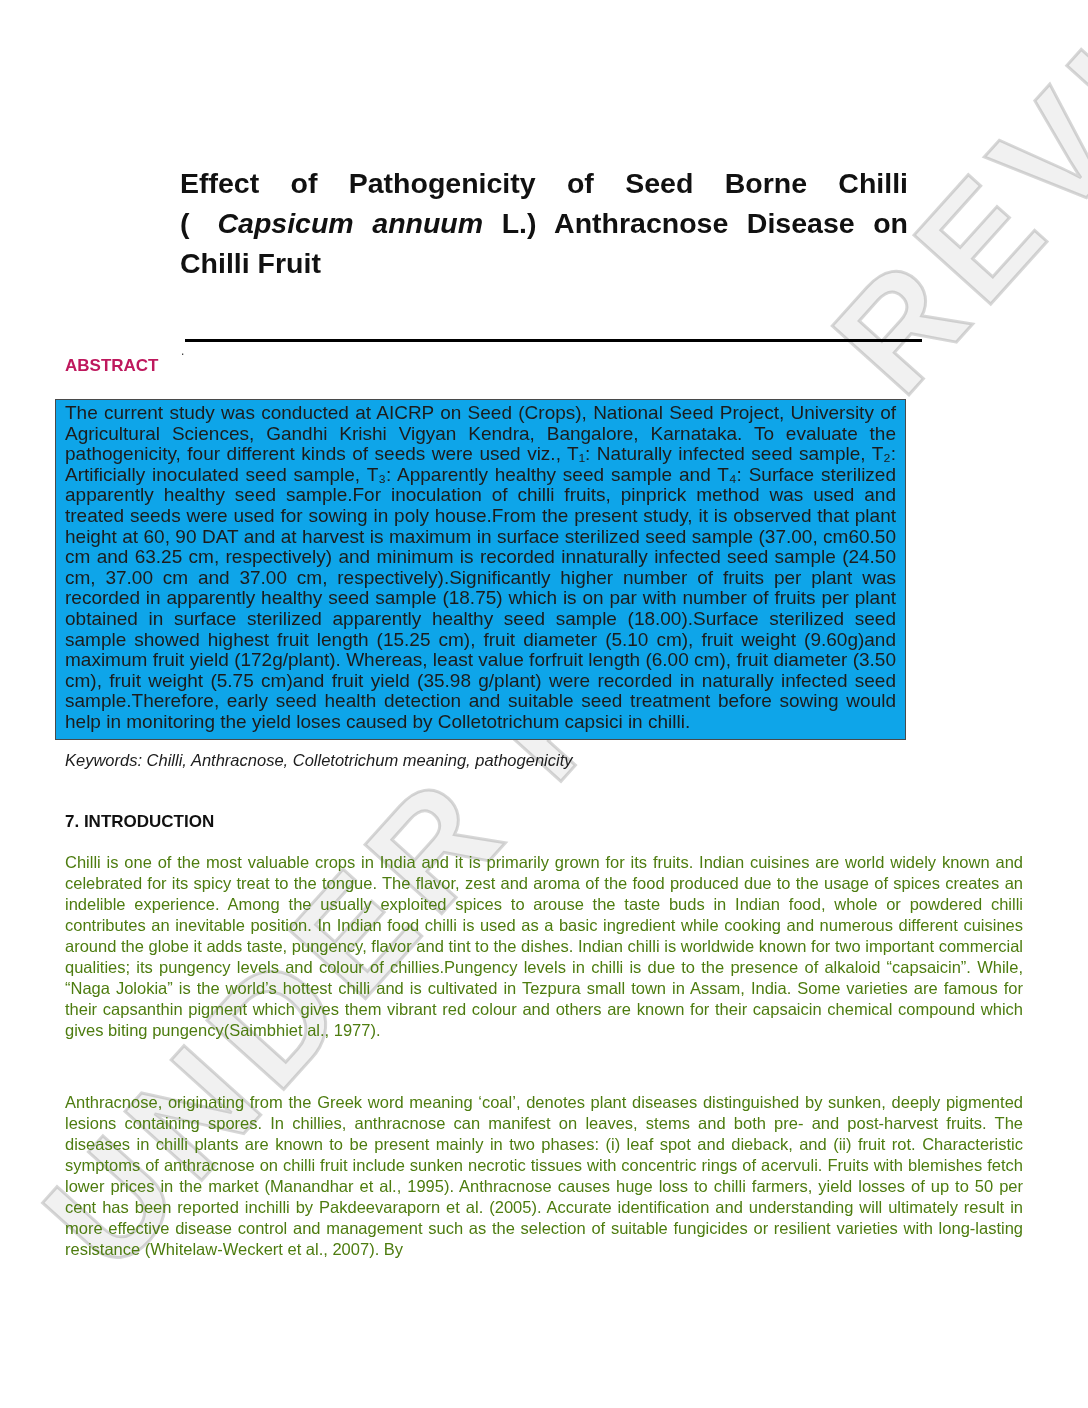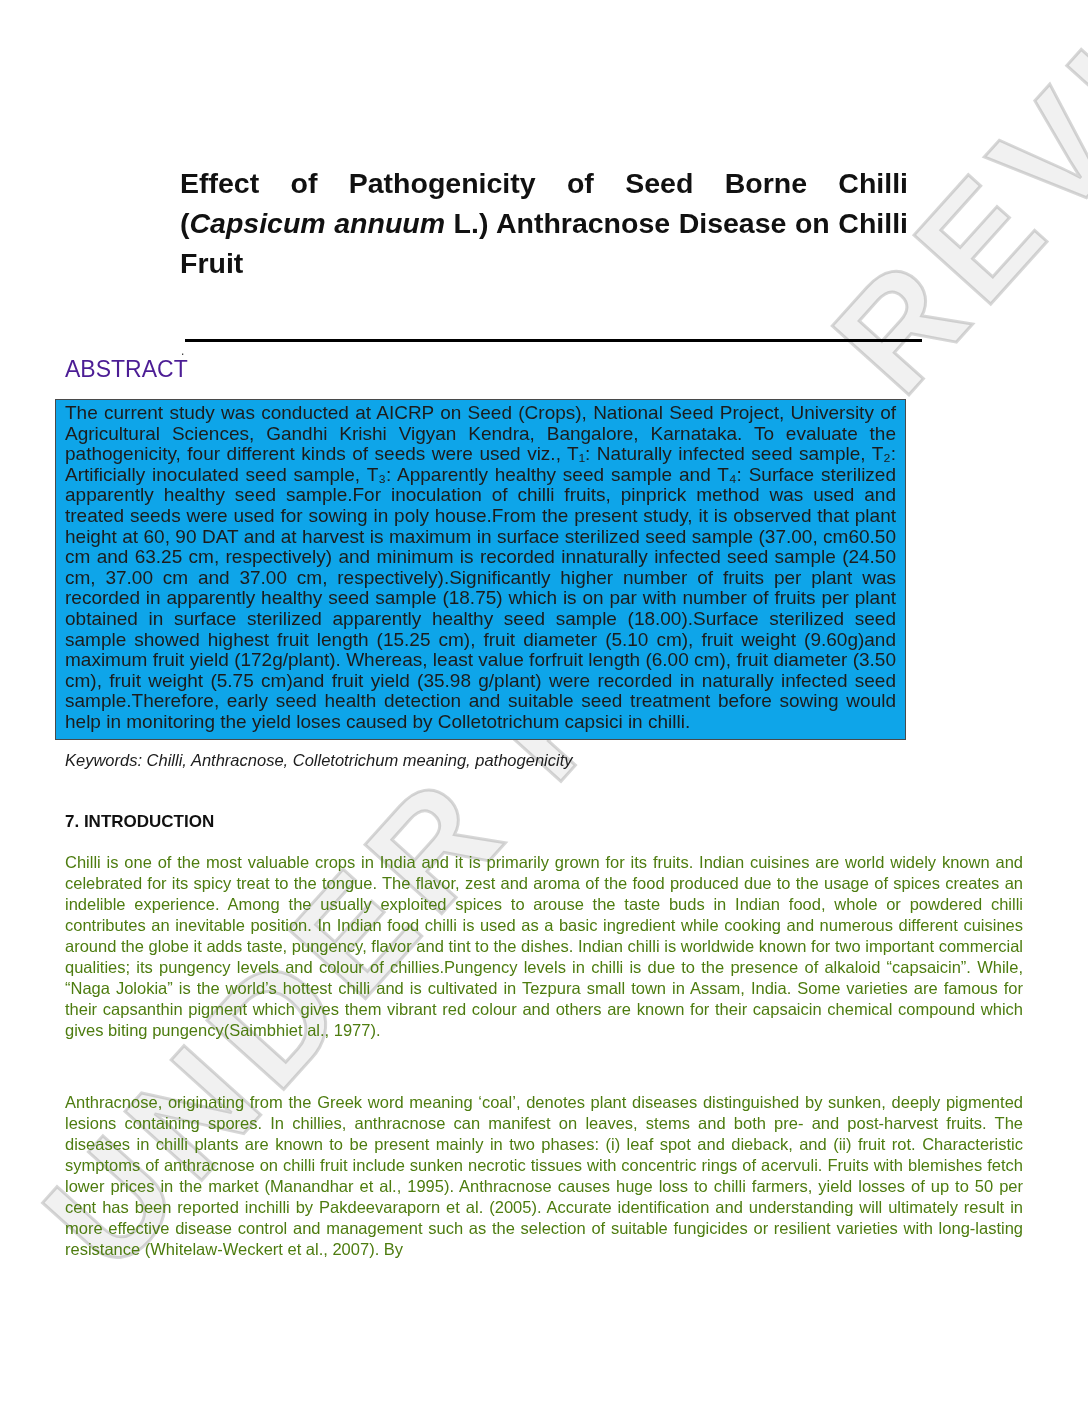--- a/index.html
+++ b/index.html
@@ -37,43 +37,43 @@
     position: absolute;
     left: 180px;
     top: 163px;
     width: 728px;
     font-size: 28.5px;
     font-weight: bold;
     line-height: 40px;
     text-align: justify;
     color: #111;
   }
-  .title .it { font-style: italic; }
+  .title .it { font-style: italic; margin-left: 28px; }
   .title-rule {
     position: absolute;
     left: 185px;
     top: 339px;
     width: 737px;
     height: 3px;
     background: #000;
   }
   .rule-dot {
     position: absolute;
     left: 181px;
     top: 344px;
     font-size: 12px;
     color: #333;
   }
   .abstract-heading {
     position: absolute;
     left: 65px;
     top: 356px;
-    font-size: 23px;
-    font-weight: normal;
-    color: #4c1d95;
+    font-size: 17px;
+    font-weight: bold;
+    color: #be185d;
   }
   .abstract-box {
     position: absolute;
     left: 55px;
     top: 399px;
     width: 851px;
     border: 1px solid #4a4a4a;
     background: #0ea5e9;
     padding: 3px 9px 6px 9px;
     font-size: 19px;

